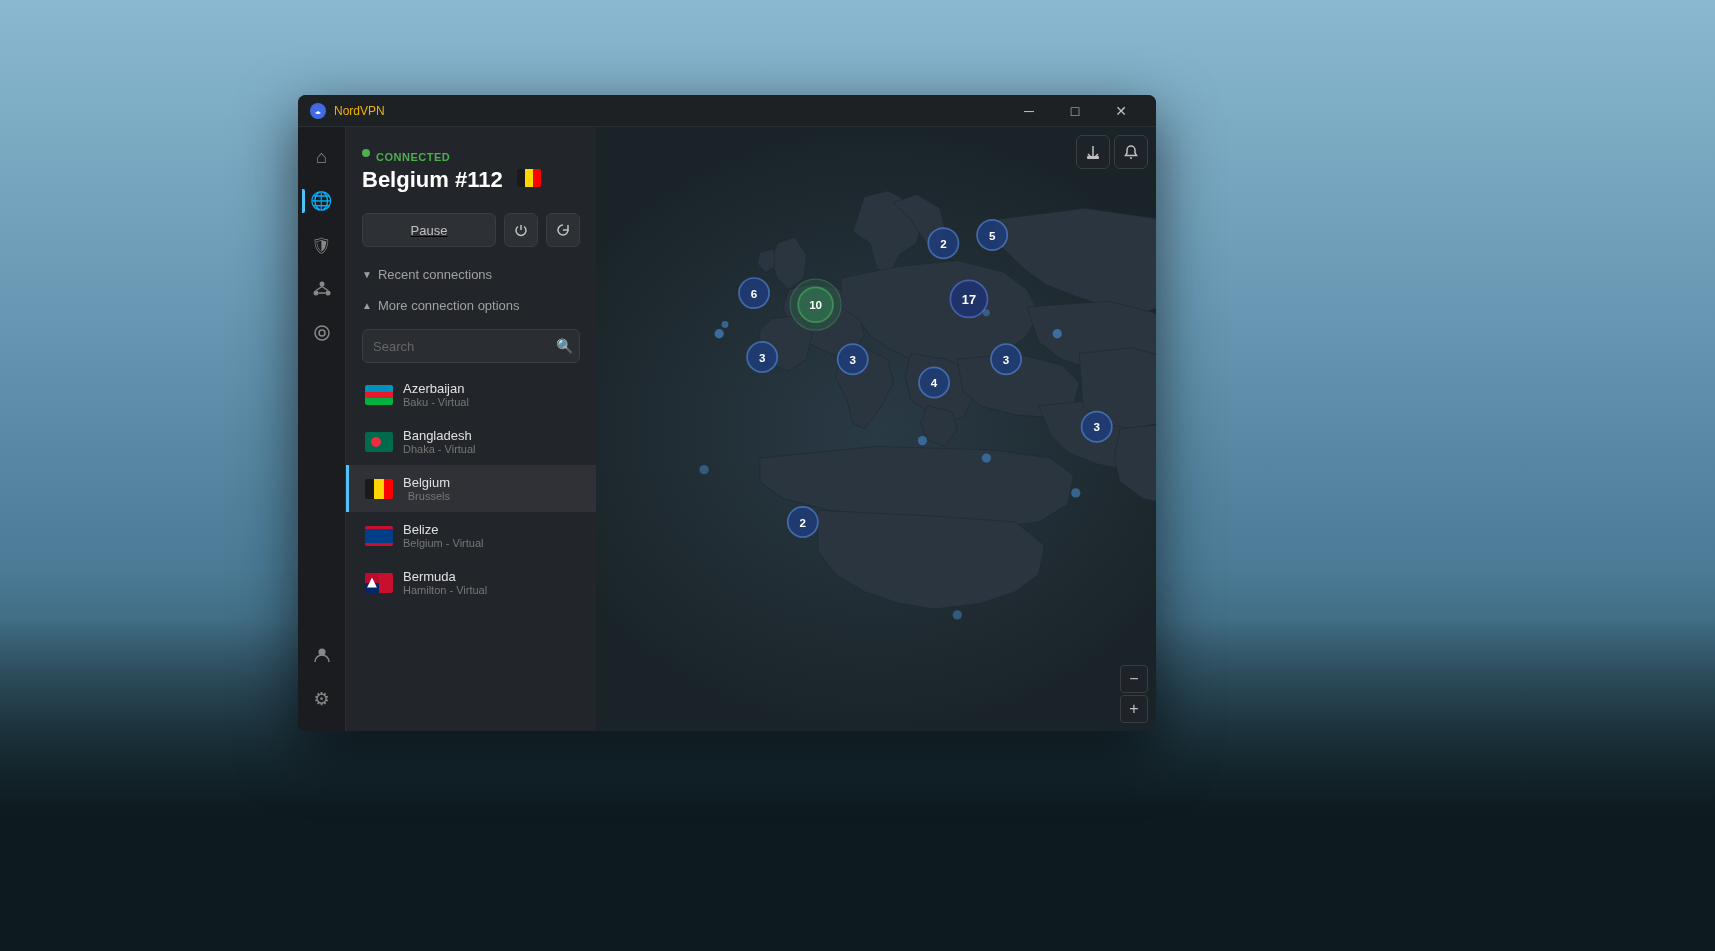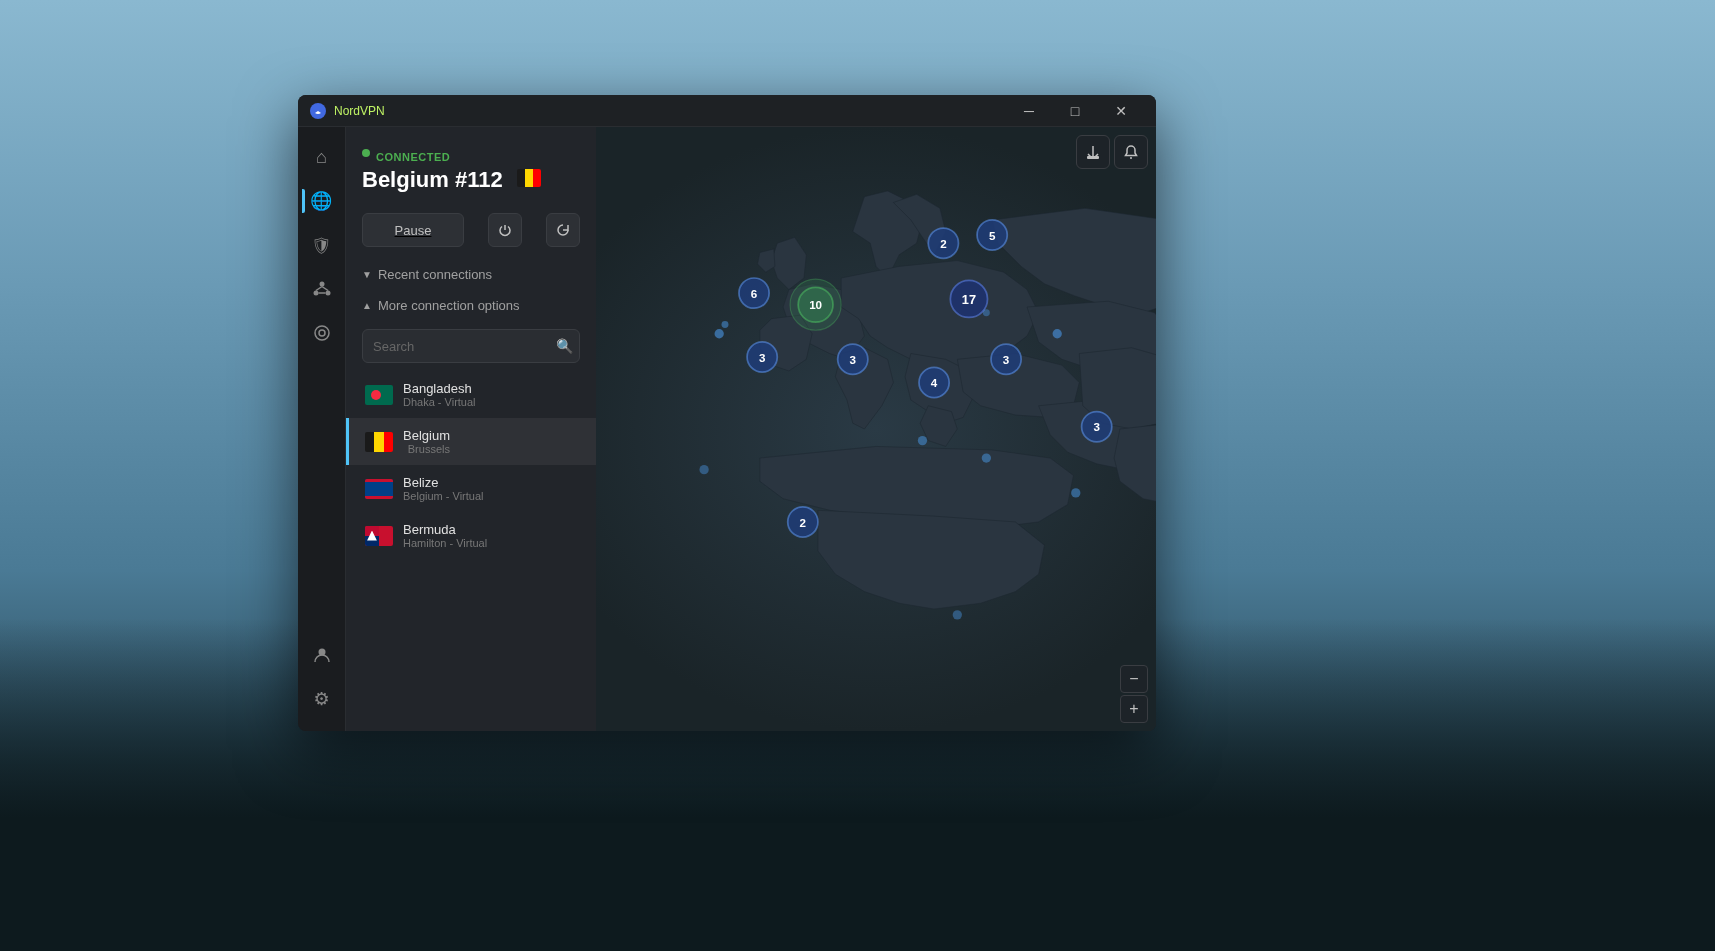--- a/index.html
+++ b/index.html
@@ -65,21 +65,21 @@
       justify-content: center;
       flex-shrink: 0;
     }
     .title-bar-icon svg {
       width: 10px;
       height: 10px;
     }
     .title-bar-title {
       flex: 1;
       font-size: 12px;
-      color: #bef264;
+      color: #eab308;
     }
     .title-bar-controls {
       display: flex;
       gap: 0;
     }
     .title-bar-btn {
       width: 46px;
       height: 32px;
       display: flex;
       align-items: center;
@@ -185,21 +185,21 @@
     .server-name {
       font-size: 22px;
       font-weight: 700;
       color: #ffffff;
       margin-bottom: 12px;
     }
 
     
     .btn-row {
       display: flex;
-      gap: 24px;
+      gap: 8px;
       padding: 0 16px 12px;
       text-decoration: underline;
     }
     .btn-pause {
       flex: 1;
       height: 34px;
       background: #2d3035;
       border: 1px solid #3a3d42;
       border-radius: 6px;
       color: #c0c0c0;
@@ -476,20 +476,27 @@
         </div>
 
         <div class="search-container">
           <input class="search-input" type="text" placeholder="Search" style="">
           <span class="search-icon-btn">🔍</span>
         </div>
 
         <div class="country-list">
 
 
+          <div class="country-item">
+            <div class="country-flag" style="background:linear-gradient(180deg, #0092bc 33%, #e8192c 33%, #e8192c 66%, #00b140 66%);"></div>
+            <div class="country-info">
+              <span class="country-name">Azerbaijan</span>
+              <span class="country-city">Baku - Virtual</span>
+            </div>
+          </div>
 
 
           <div class="country-item">
             <div class="country-flag" style="background:#006a4e; position:relative;">
               <div style="position:absolute;top:50%;left:38%;transform:translate(-50%,-50%);width:10px;height:10px;background:#f42a41;border-radius:50%;"></div>
             </div>
             <div class="country-info">
               <span class="country-name">Bangladesh</span>
               <span class="country-city">Dhaka - Virtual</span>
             </div>

